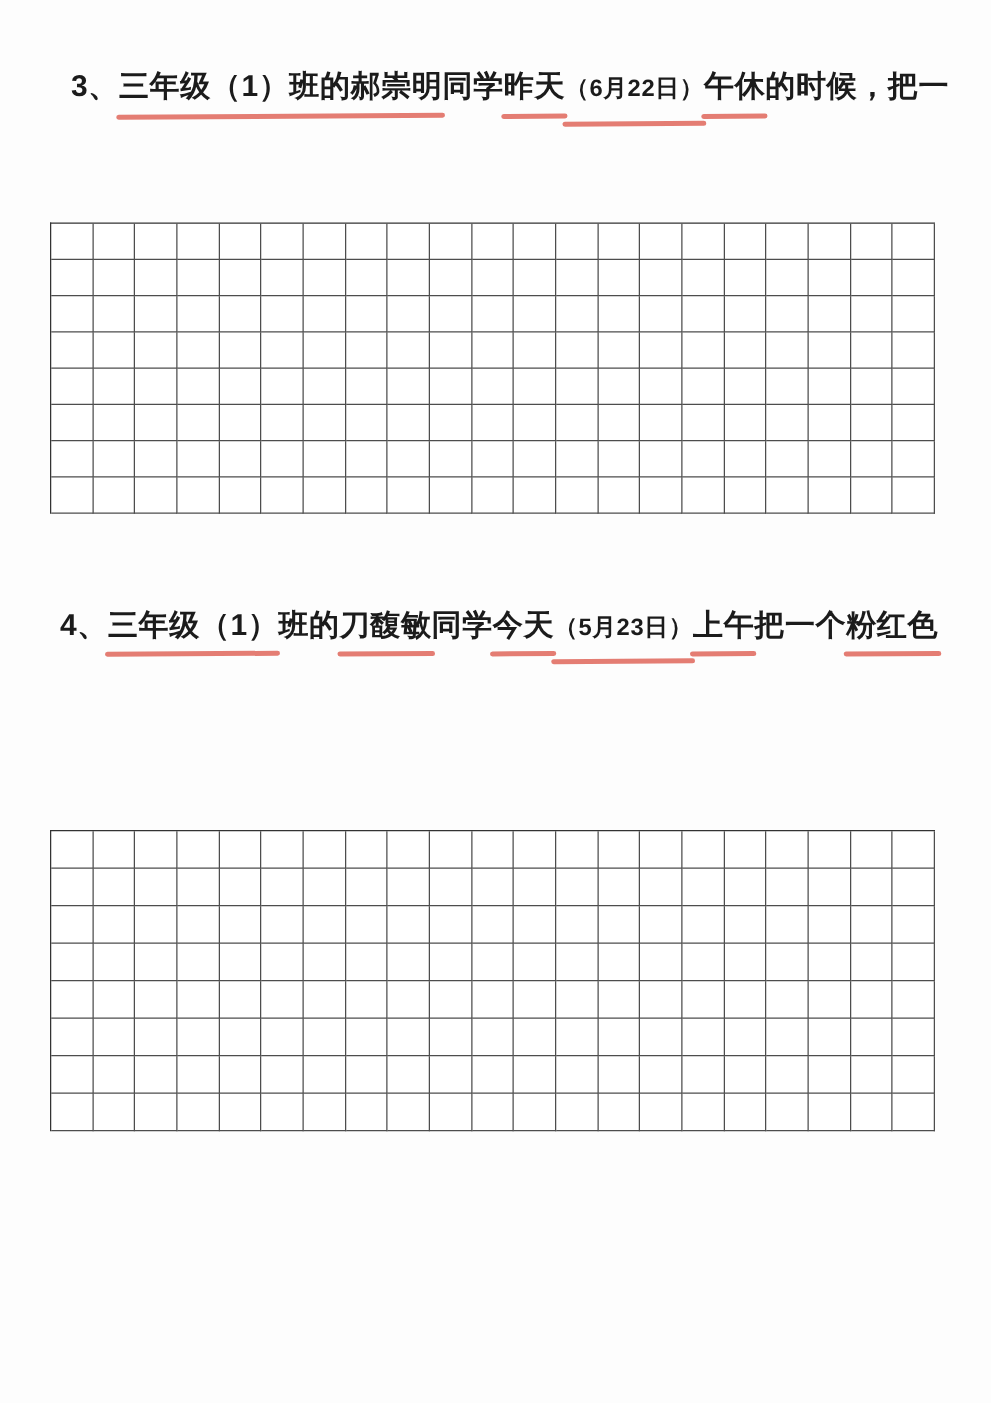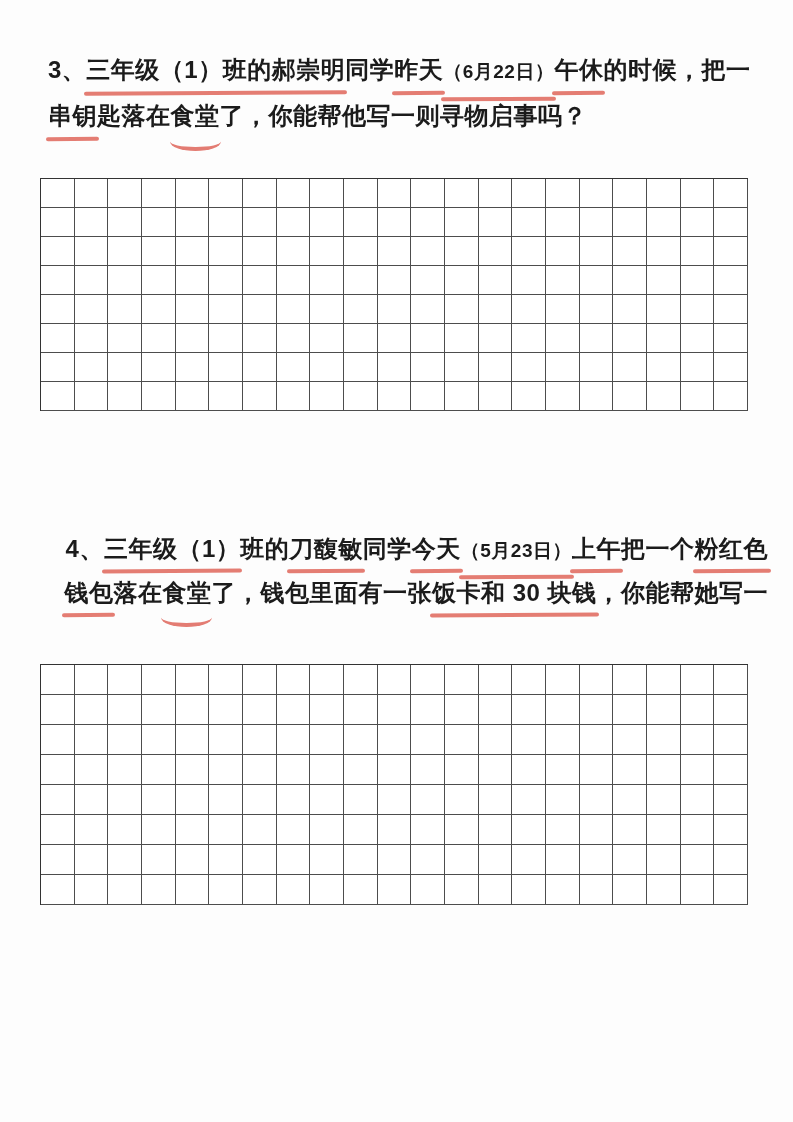--- a/index.html
+++ b/index.html
@@ -10,22 +10,22 @@
     width:793px;height:1122px;position:relative;overflow:hidden;
     background:var(--bg);color:var(--ink);
     font-family:"Liberation Sans","DejaVu Sans",sans-serif;
   }
   .page{position:absolute;inset:0;}
   .qtext{
     position:absolute;left:48px;width:720px;
     font-size:24px;font-weight:600;letter-spacing:.5px;
     white-space:nowrap;
   }
-  #qt0{top:48px;line-height:44px;}
-  #qt1{top:528px;line-height:42px;text-align:right;}
+  #qt0{top:48px;line-height:44px;text-align:center;}
+  #qt1{top:480px;line-height:42px;}
   .q-line{white-space:nowrap;}
   .seg{position:relative;display:inline-block;}
   .seg.small{font-size:19px;}
   .seg.u-line::after{
     content:"";position:absolute;left:-2px;right:-2px;bottom:-3px;height:4px;
     background:var(--red);border-radius:3px;opacity:.88;
     transform:rotate(-.35deg);
   }
   .seg.small.u-line::after{bottom:-7px;}
   .seg.u-curve::after{
@@ -45,21 +45,20 @@
   }
   #gr0 .cell{height:29px;}
   #gr1 .cell{height:30px;}
 </style>
 </head>
 <body>
 
 <div class="page">
   <div class="qtext" id="qt0">
       <div class="q-line"><span class="seg">3、</span><span class="seg u-line">三年级（1）班的郝崇明</span><span class="seg">同学</span><span class="seg u-line">昨天</span><span class="seg u-line small">（6月22日）</span><span class="seg u-line">午休</span><span class="seg">的时候，把一</span></div>
-      <div class="q-line"><span class="seg u-line">串钥</span><span class="seg">匙落在</span><span class="seg u-curve">食堂</span><span class="seg">了，你能帮他写一则寻物启事吗？</span></div>
     </div>
   <div class="agrid" id="gr0" style="grid-template-columns: repeat(21, 1fr);">
       <div class="cell"></div>
       <div class="cell"></div>
       <div class="cell"></div>
       <div class="cell"></div>
       <div class="cell"></div>
       <div class="cell"></div>
       <div class="cell"></div>
       <div class="cell"></div>
@@ -220,21 +219,20 @@
       <div class="cell"></div>
       <div class="cell"></div>
       <div class="cell"></div>
       <div class="cell"></div>
       <div class="cell"></div>
       <div class="cell"></div>
     </div>
 
   <div class="qtext" id="qt1">
       <div class="q-line"><span class="seg">4、</span><span class="seg u-line">三年级（1）</span><span class="seg">班的</span><span class="seg u-line">刀馥敏</span><span class="seg">同学</span><span class="seg u-line">今天</span><span class="seg u-line small">（5月23日）</span><span class="seg u-line">上午</span><span class="seg">把一个</span><span class="seg u-line">粉红色</span></div>
-      <div class="q-line"><span class="seg u-line">钱包</span><span class="seg">落在</span><span class="seg u-curve">食堂</span><span class="seg">了，钱包里面有一张</span><span class="seg u-line">饭卡和 30 块钱</span><span class="seg">，你能帮她写一</span></div>
     </div>
   <div class="agrid" id="gr1" style="grid-template-columns: repeat(21, 1fr);">
       <div class="cell"></div>
       <div class="cell"></div>
       <div class="cell"></div>
       <div class="cell"></div>
       <div class="cell"></div>
       <div class="cell"></div>
       <div class="cell"></div>
       <div class="cell"></div>

